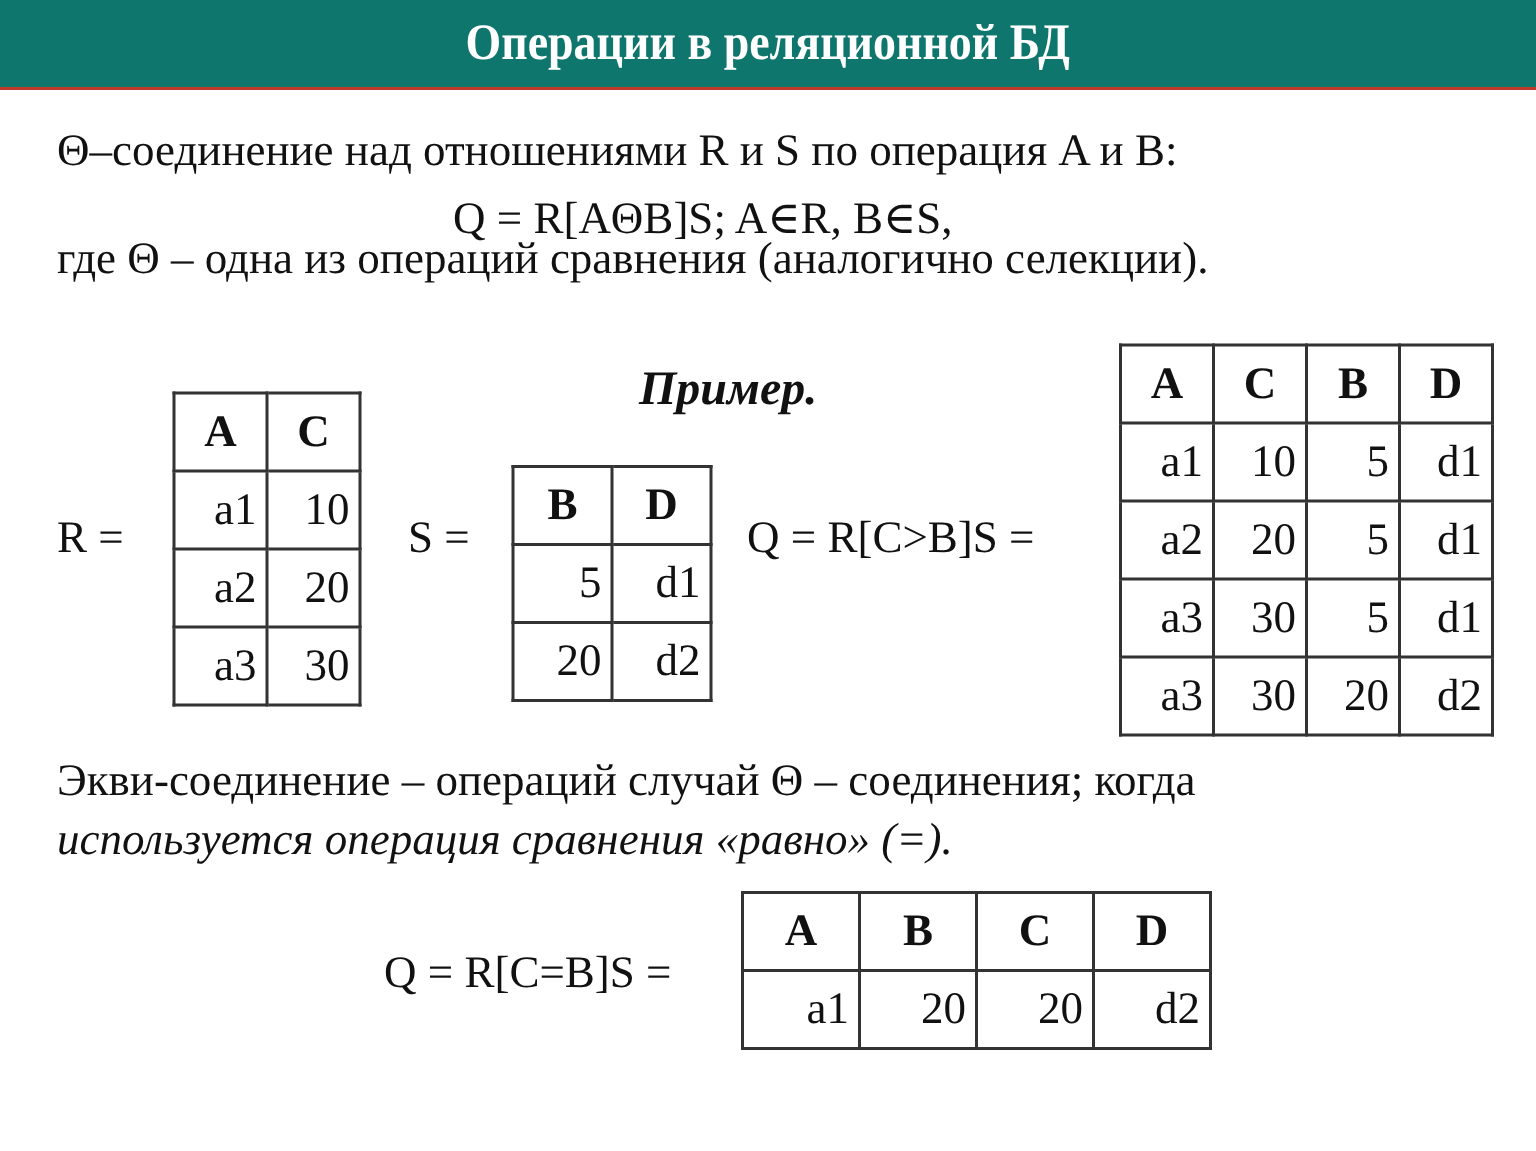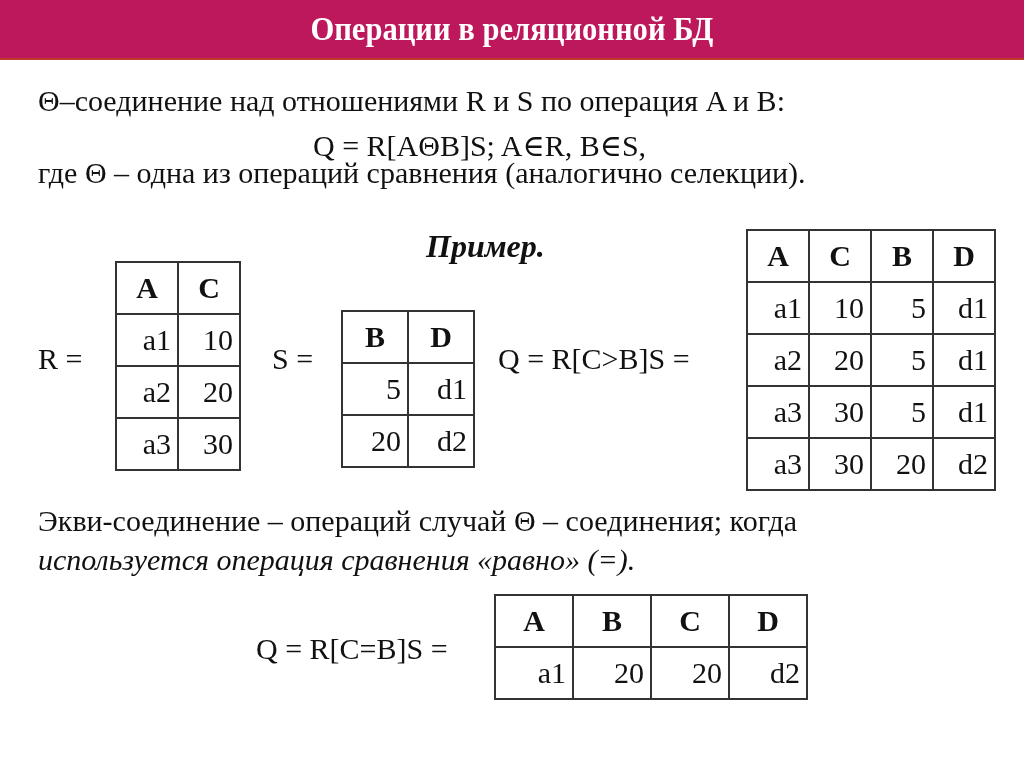--- a/index.html
+++ b/index.html
@@ -13,38 +13,38 @@
     body {
       position: relative;
       font-family: "Liberation Serif", "DejaVu Serif", serif;
       color: #111111;
     }
     .header {
       position: absolute;
       left: 0; top: 0;
       width: 1024px;
       height: 58px;
-      background: #be185d;
+      background: #0f766e;
       border-bottom: 2px solid #c0392b;
       display: flex;
       align-items: center;
       justify-content: center;
     }
     .header-title {
       color: #ffffff;
       font-family: "Liberation Serif", "DejaVu Serif", serif;
       font-weight: bold;
       font-size: 34px;
       letter-spacing: 0px;
       transform: scaleX(0.9);
     }
     .abs { position: absolute; white-space: nowrap; }
     .t30 { font-size: 30px; }
     .b { font-weight: normal; }
-    .bi { font-weight: bold; font-style: italic; }
+    .bi { font-weight: bold; font-style: italic; margin-top: 12px; }
 
     table.rel {
       position: absolute;
       border-collapse: collapse;
       font-family: "Liberation Serif", "DejaVu Serif", serif;
       font-size: 30px;
       color: #111;
     }
     table.rel td, table.rel th {
       border: 2px solid #333;
@@ -62,21 +62,21 @@
 </head>
 <body>
 
 <div class="header">
   <span class="header-title">Операции в реляционной БД</span>
 </div>
 
 <div class="abs t30" style="left:38px; top:84px;">
   <span class="b">Θ–соединение</span><span> над отношениями R и S по операция A и B:</span>
 </div>
-<div class="abs t30 b" style="left:313px; top:128px;">Q = R[AΘB]S;   A∈R,  B∈S,</div>
+<div class="abs t30 b" style="left:302px; top:128px;">Q = R[AΘB]S;   A∈R,  B∈S,</div>
 <div class="abs t30" style="left:38px; top:156px;">
   <span>где </span><span class="b">Θ</span><span> – одна из операций сравнения (аналогично селекции).</span>
 </div>
 
 <div class="abs bi" style="left:426px; top:228px; font-size:32px;">Пример.</div>
 
 <div class="abs t30 b" style="left:38px; top:342px;">R =</div>
 <table class="rel" style="left:115px; top:261px;">
   <tbody>
       <tr>

